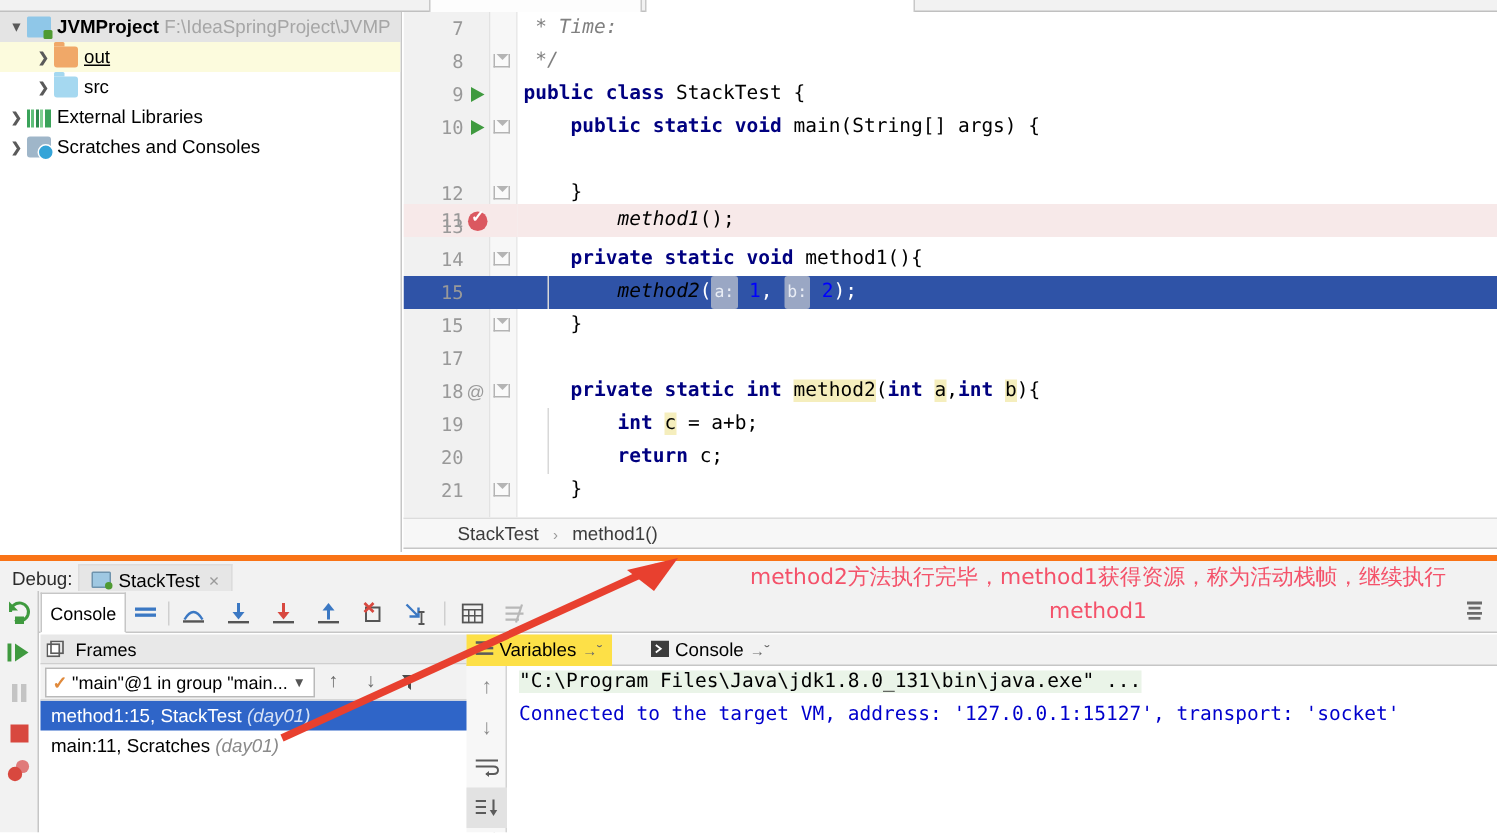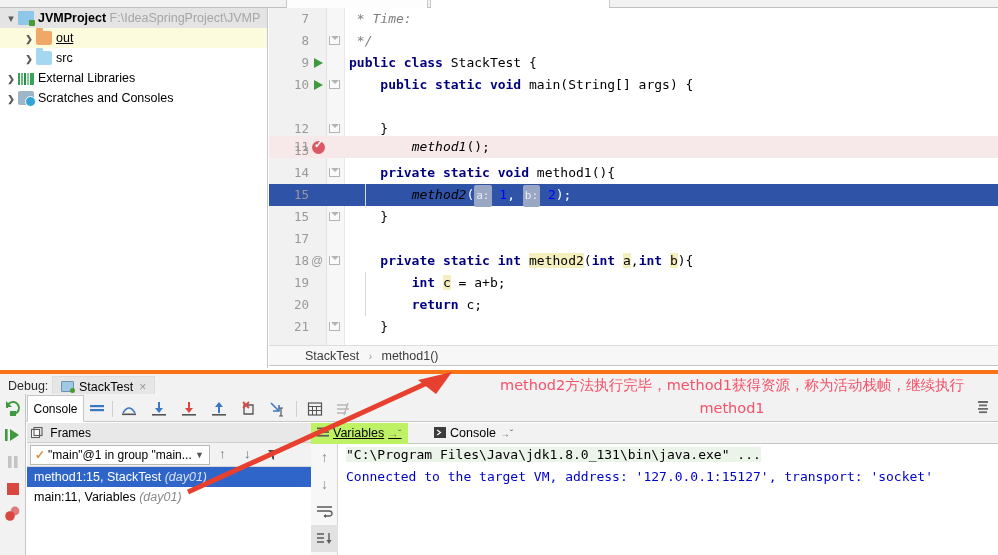--- a/index.html
+++ b/index.html
@@ -112,21 +112,21 @@
   .pane-head { height: 20px; background: #e8e8e8; border-bottom: 1px solid #cfcfcf; line-height: 20px; font-size: 12px; padding-left: 4px; position: relative; }
   .thread-bar { height: 24px; background: #f2f2f2; border-bottom: 1px solid #d6d6d6; position: relative; }
   .thread-combo { position: absolute; left: 3px; top: 2px; width: 180px; height: 20px; background: #ffffff; border: 1px solid #b9b9b9; font-size: 12px; line-height: 19px; padding-left: 4px; white-space: nowrap; overflow: hidden; }
   .frame-row { height: 20px; line-height: 20px; font-size: 12.5px; padding-left: 7px; white-space: nowrap; }
   .frame-row.sel { background: #2f65c8; color: #ffffff; }
   .frame-loc { font-style: italic; color: #8a8a8a; }
   .frame-row.sel .frame-loc { color: #d7e2f5; }
 
   .vars-tabs { position: absolute; left: 311px; top: 423px; width: 687px; height: 21px; background: #f2f2f2; border-bottom: 1px solid #c6c6c6; }
   .vtab { position: absolute; top: 0; height: 21px; line-height: 21px; font-size: 12.5px; padding: 0 6px; }
-  .vtab.active { background: #bef264; text-decoration: underline; }
+  .vtab.active { background: #fde047; }
   .console-side { position: absolute; left: 311px; top: 444px; width: 27px; height: 111px; background: #f7f7f7; border-right: 1px solid #d4d4d4; }
   .cs-btn { width: 27px; height: 27px; position: relative; }
   .console-body { position: absolute; left: 338px; top: 444px; width: 660px; height: 111px; background: #ffffff; overflow: hidden; }
   .cline { font-family: "DejaVu Sans Mono", monospace; font-size: 13px; line-height: 22px; white-space: pre; padding-left: 8px; }
   .cline.cmd { color: #000000; }
   .cline.cmd span { background: #eaf4e8; }
   .cline.info { color: #0000cc; }
 
   
   .anno-box { position: absolute; left: 430px; top: 372px; width: 568px; height: 48px; text-align: center; }
@@ -370,21 +370,21 @@
         <span style="position:absolute;right:5px;top:0;color:#555;font-size:9px">▼</span>
       </div>
       <span style="position:absolute;left:192px;top:3px;color:#6b6b6b;font-size:13px">↑</span>
       <span style="position:absolute;left:217px;top:3px;color:#6b6b6b;font-size:13px">↓</span>
       <svg style="position:absolute;left:240px;top:6px" width="12" height="12" viewBox="0 0 12 12">
         <path d="M1 1 L11 1 L7 6 L7 11 L5 9.4 L5 6 Z" fill="#4a4a4a"></path>
       </svg>
     </div>
     <div id="frameRows">
         <div class="frame-row sel"><span>method1:15, StackTest</span> <span class="frame-loc">(day01)</span></div>
-        <div class="frame-row"><span>main:11, Variables</span> <span class="frame-loc">(day01)</span></div>
+        <div class="frame-row"><span>main:11, Scratches</span> <span class="frame-loc">(day01)</span></div>
       </div>
   </div>
 
   <div class="vars-tabs">
     <div class="vtab active" style="left:0">
       <svg width="12" height="11" viewBox="0 0 12 11" style="vertical-align:-1px;margin-right:4px">
         <rect x="0" y="0.5" width="12" height="1.7" fill="#5b5b5b"></rect>
           <rect x="0" y="4.2" width="12" height="1.7" fill="#5b5b5b"></rect>
           <rect x="0" y="7.9" width="12" height="1.7" fill="#5b5b5b"></rect>
       </svg><span>Variables</span><span style="color:#6b6b6b;margin-left:4px;font-size:10px">→˘</span>

